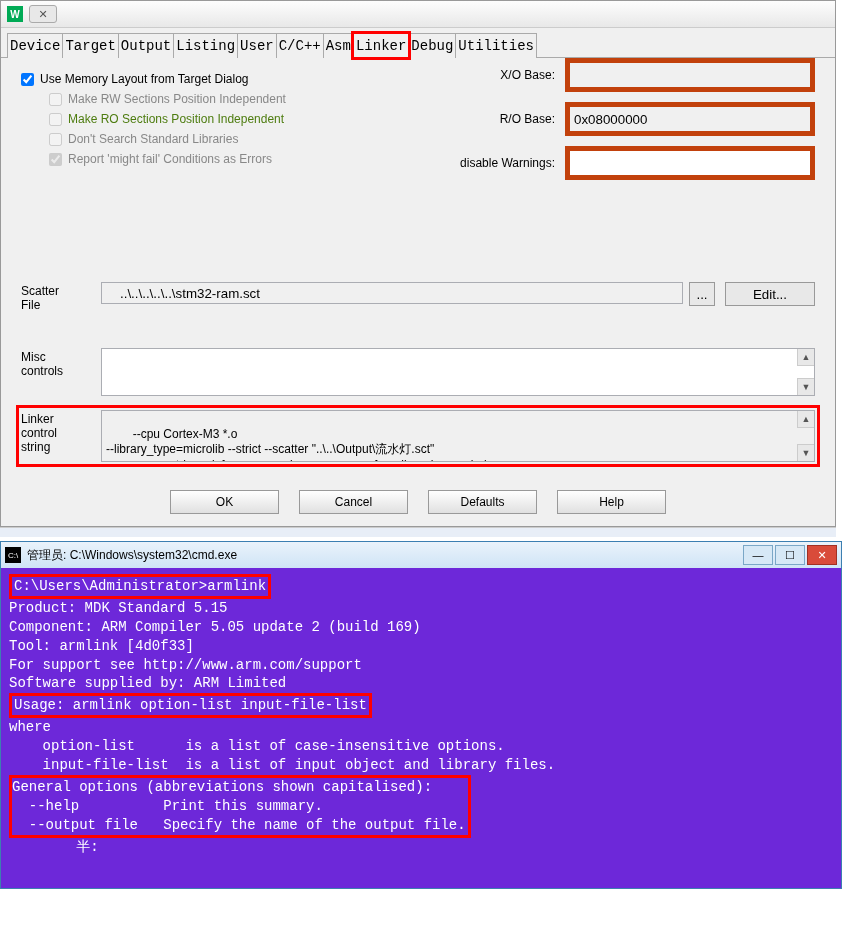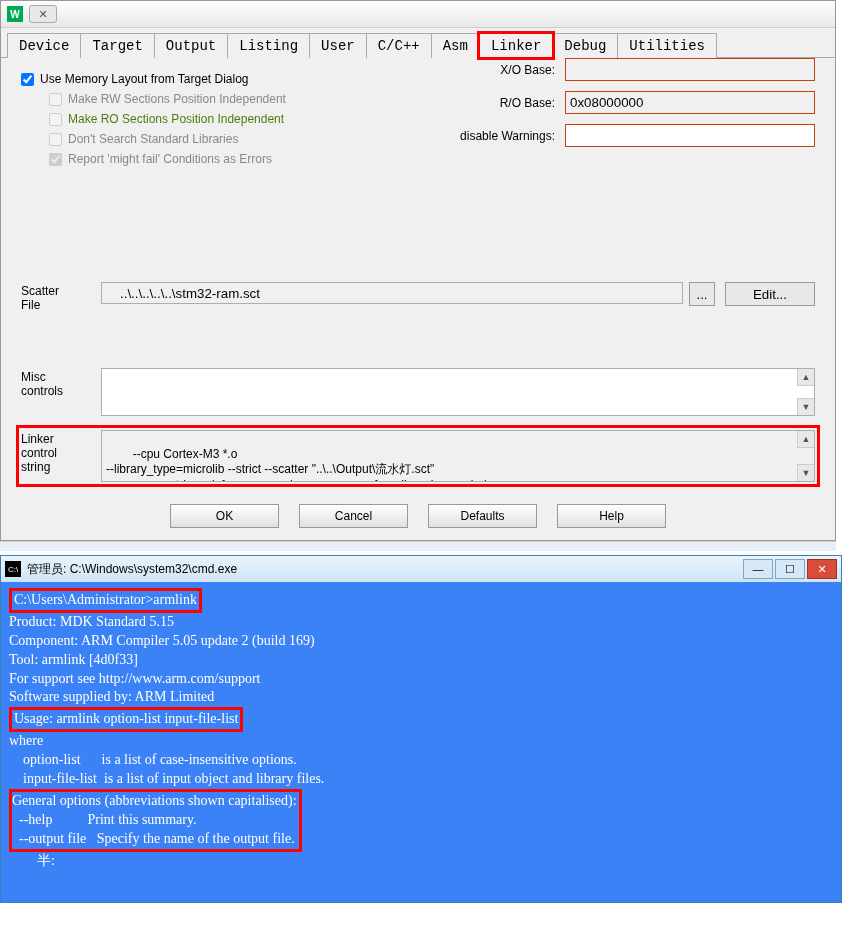--- a/index.html
+++ b/index.html
@@ -3,31 +3,31 @@
 <meta charset="utf-8">
 <style>
 * { box-sizing: border-box; margin: 0; padding: 0; }
 body { font-family: "Microsoft YaHei", Tahoma, Arial, sans-serif; font-size: 12px; background: #fff; width: 842px; }
 .dialog { border: 1px solid #999; background: #f0f0f0; width: 836px; }
 .titlebar { display: flex; align-items: center; padding: 4px 6px; background: linear-gradient(#fdfdfd,#e8e8e8); border-bottom: 1px solid #ccc; }
 .titlebar .icon { width: 16px; height: 16px; background: #0a5; margin-right: 6px; display:inline-flex;align-items:center;justify-content:center;color:#fff;font-size:10px;font-weight:bold;}
 .titlebar .title { flex: 1; font-size: 12px; }
 .titlebar .closebtn { width: 28px; height: 18px; border: 1px solid #aaa; border-radius: 3px; background:#e8e8e8; display:flex;align-items:center;justify-content:center; font-size: 11px;color:#555;}
 .tabs { display: flex; border-bottom: 1px solid #aaa; padding: 4px 6px 0 6px; gap: 0; font-family: "Courier New", monospace; font-size: 14px;}
-.tab { padding: 4px 11px; border: 1px solid #aaa; border-bottom: none; background: #f0f0f0; margin-right: -1px; position: relative; bottom: -1px; cursor:pointer;}
+.tab { padding: 4px 2px; border: 1px solid #aaa; border-bottom: none; background: #f0f0f0; margin-right: -1px; position: relative; bottom: -1px; cursor:pointer;}
 .tab.active { background: #f0f0f0; border-top: 1px solid #aaa; z-index: 2; }
 .tab.highlight { outline: 3px solid #f00; outline-offset: -1px; }
 .body { padding: 14px 20px 10px 20px; background: #f0f0f0; min-height: 420px; position:relative;}
 .checkbox-row { display: flex; align-items: center; margin-bottom: 6px; }
 .checkbox-row input { margin-right: 6px; }
 .indent { margin-left: 28px; }
 .rightcol { position: absolute; right: 20px; top: 0; width: 370px; }
 .field-row { display: flex; align-items: center; margin-bottom: 10px; }
 .field-row label { width: 110px; text-align: right; margin-right: 10px; }
-.field-row input[type=text] { flex: 1; height: 23px; border: 1px solid #c2410c; padding: 2px 4px; background:#fff;}
+.field-row input[type=text] { flex: 1; height: 34px; border: 5px solid #c2410c; padding: 2px 4px; background:#fff;}
 .field-row input[readonly]{ background:#f0f0f0;}
 .section { display:flex; margin-top: 20px; }
 .section-label { width: 80px; text-align:left; padding-right:8px; padding-top:2px;}
 .scatter-input { flex:1; height:22px; border:1px solid #abadb3; background:#f0f0f0; padding:2px 18px; margin-right:6px;}
 .small-btn { width:26px; height:24px; border:1px solid #999; background:#e8e8e8; margin-right:10px; cursor:pointer;}
 .edit-btn { width:90px; height:24px; border:1px solid #999; background:#e8e8e8; cursor:pointer;}
 .textarea-box { flex:1; border:1px solid #abadb3; background:#fff; height:48px; padding:2px 4px; position:relative; font-family: Tahoma, Arial; font-size:12px; white-space:pre-wrap; overflow:hidden;}
 .textarea-box.tall{height:52px;}
 .scroll-arrow { position:absolute; right:0; width:17px; height:17px; background:#e8e8e8; border-left:1px solid #ccc; display:flex;align-items:center;justify-content:center;font-size:9px;color:#555;}
 .scroll-arrow.up{top:0;border-bottom:1px solid #ccc;}
@@ -36,21 +36,21 @@
 .button-row { display:flex; gap:20px; justify-content:center; padding: 12px 0; }
 .dlg-btn { width:109px; height:24px; border:1px solid #999; background:linear-gradient(#fff,#e0e0e0); cursor:pointer; font-size:12px;}
 .strip { height:10px; width:836px; background:#e8eef7; border-top:1px solid #ccc;}
 
 .cmd-window { width: 842px; border:1px solid #3c7fb1; margin-top:4px;}
 .cmd-title { display:flex; align-items:center; background:linear-gradient(#eaf3fb,#cfe4f6); padding:3px 4px; }
 .cmd-title .cmicon{width:16px;height:16px;background:#000;color:#fff;font-size:8px;display:flex;align-items:center;justify-content:center;margin-right:6px;}
 .cmd-title .t{flex:1;font-size:12px;}
 .cmd-title .wbtn{width:30px;height:20px;border:1px solid #7aa7c7;background:#d6e8f6;margin-left:2px;display:flex;align-items:center;justify-content:center;font-size:11px;}
 .cmd-title .wbtn.close{background:#d94b3a;color:#fff;border-color:#a03024;}
-.cmd-body { background:#3b82f6; color:#fff; font-family:Liberation Serif, serif; font-size:14px; padding:6px 12px 20px 8px; line-height:1.35; position:relative; min-height:320px; white-space:pre;}
+.cmd-body { background:#6d28d9; color:#fff; font-family:Liberation Mono, monospace; font-size:14px; padding:6px 12px 20px 8px; line-height:1.35; position:relative; min-height:320px; white-space:pre;}
 .cmd-red { border:3px solid #f00; display:inline-block; padding:0 2px;}
 .cmd-line{display:block;}
 .partial-red{border:3px solid #f00; padding:0; display:inline-block;}
 </style>
 </head>
 <body>
 
 <div class="dialog">
   <div class="titlebar">
     <span class="icon">W</span>
@@ -110,21 +110,21 @@
     <div style="height:90px;"></div>
 
     <div class="section">
       <div class="section-label" style="white-space:pre;">Scatter
 File</div>
       <input class="scatter-input" type="text" readonly="" value="..\..\..\..\..\stm32-ram.sct" style="">
       <button class="small-btn">...</button>
       <button class="edit-btn">Edit...</button>
     </div>
 
-    <div class="section" style="margin-top:56px;">
+    <div class="section" style="margin-top:36px;">
       <div class="section-label" style="white-space:pre;">Misc
 controls</div>
       <div class="textarea-box">
         <span></span>
         <div class="scroll-arrow up">▲</div>
         <div class="scroll-arrow down">▼</div>
       </div>
     </div>
 
     <div class="section red-box" style="margin-top:14px;">

